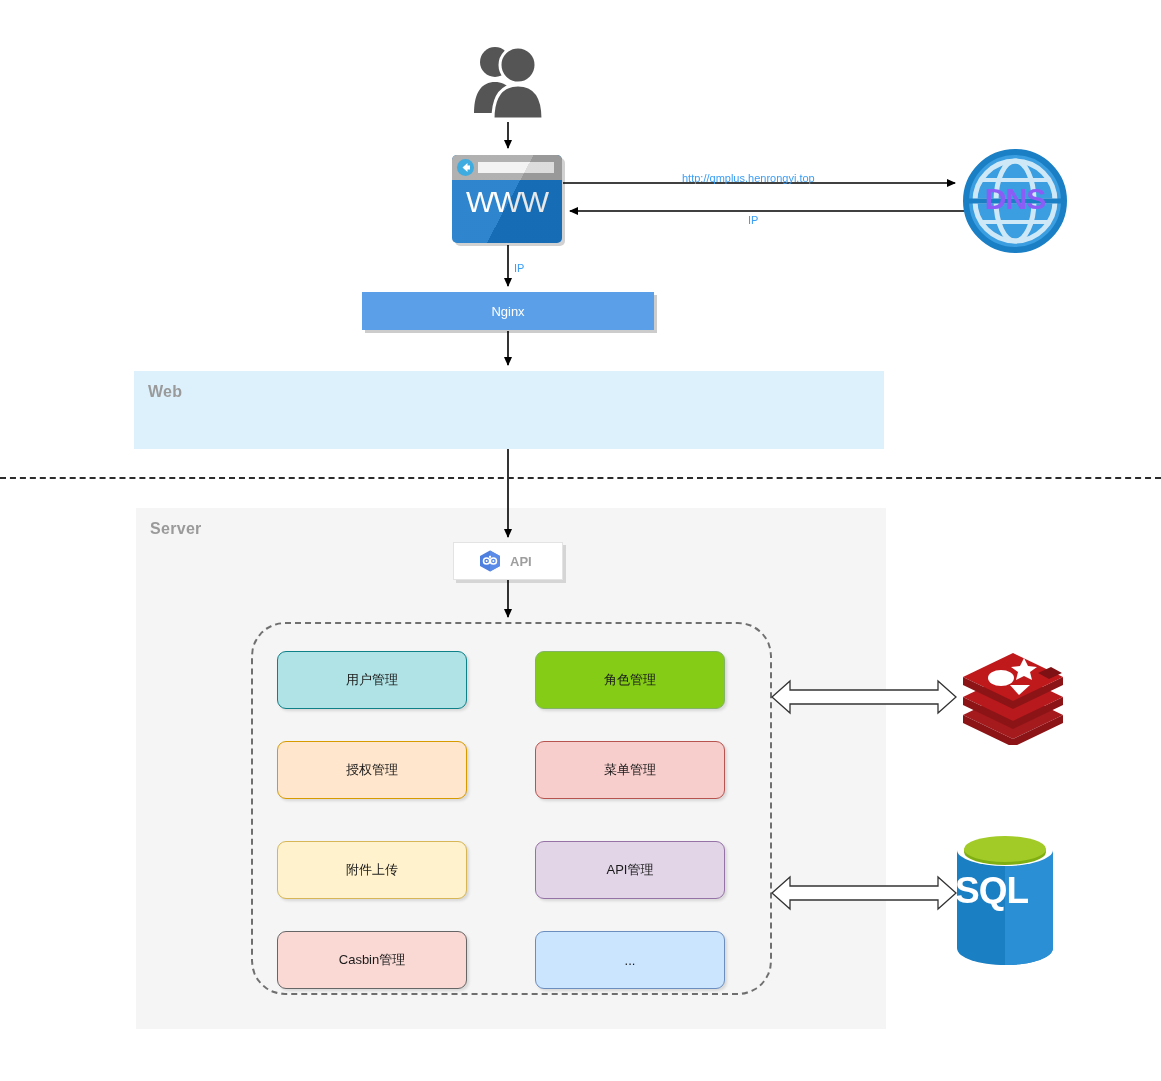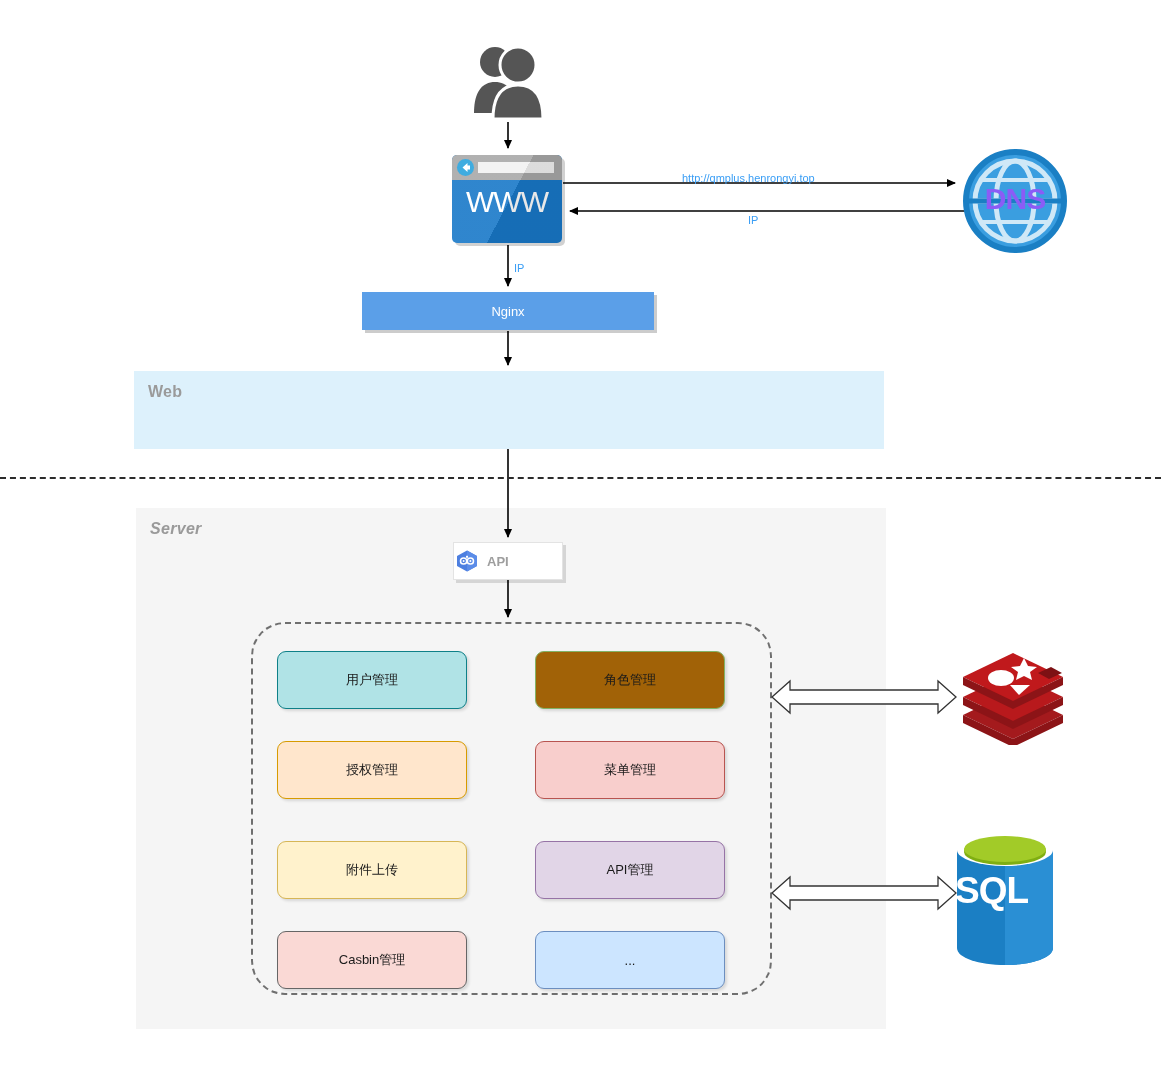--- a/index.html
+++ b/index.html
@@ -89,33 +89,32 @@
   
   #section-divider {
     left: 0px; top: 477px; width: 1161px; height: 0px;
     border-top: 2px dashed #2b2b2b;
   }
 
   
   #server-panel {
     left: 136px; top: 508px; width: 750px; height: 521px;
     background: #f5f5f5;
-    font-style: italic;
   }
 
   
   #api-node { left: 453px; top: 542px; width: 110px; height: 38px; }
   .api-shadow {
     position: absolute; left: 3px; top: 3px; width: 110px; height: 38px;
     background: rgba(0,0,0,0.13);
   }
   .api-box {
     position: absolute; left: 0; top: 0; width: 110px; height: 38px;
     background: #ffffff; border: 1px solid #e3e3e3;
-    display: flex; align-items: center; gap: 8px; padding-left: 1px;
+    display: flex; align-items: center; gap: 8px; padding-left: 24px;
     box-sizing: border-box;
   }
   .api-text { font-size: 13px; font-weight: bold; color: #9e9e9e; }
 
   
   #modules-container {
     left: 251px; top: 622px; width: 521px; height: 373px;
     border: 2px dashed #6f6f6f; border-radius: 34px;
     box-sizing: border-box;
   }
@@ -255,21 +254,21 @@
         <circle cx="15.4" cy="12" r="1" fill="#ffffff"></circle>
         <rect x="11" y="6.8" width="2" height="2" fill="#ffffff"></rect>
       </svg>
       <span class="api-text">API</span>
     </div>
   </div>
 
   <div class="module-box abs" style="left: 277px; top: 651px; background: rgb(176, 227, 230); border: 1.4px solid rgb(14, 128, 136);">
     <span>用户管理</span>
   </div>
-  <div class="module-box abs" style="left: 535px; top: 651px; background: #a16207; border: 1.4px solid rgb(130, 179, 102);">
+  <div class="module-box abs" style="left: 535px; top: 651px; background: #84cc16; border: 1.4px solid rgb(130, 179, 102);">
     <span>角色管理</span>
   </div>
   <div class="module-box abs" style="left: 277px; top: 741px; background: rgb(255, 230, 204); border: 1.4px solid rgb(215, 155, 0);">
     <span>授权管理</span>
   </div>
   <div class="module-box abs" style="left: 535px; top: 741px; background: rgb(248, 206, 204); border: 1.4px solid rgb(184, 84, 80);">
     <span>菜单管理</span>
   </div>
   <div class="module-box abs" style="left: 277px; top: 841px; background: rgb(255, 242, 204); border: 1.4px solid rgb(214, 182, 86);">
     <span>附件上传</span>

